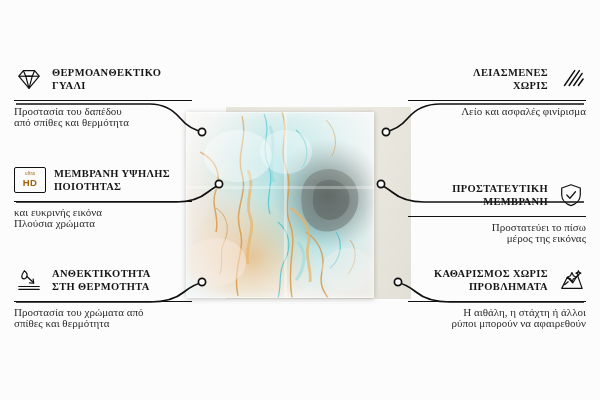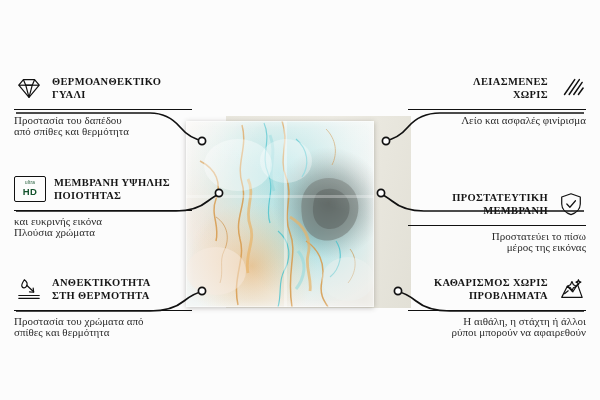--- a/index.html
+++ b/index.html
@@ -3,21 +3,21 @@
 <meta charset="utf-8">
 <style>
   html,body{margin:0;padding:0;}
   body{
     width:600px;height:400px;
     background:#fcfcfc;
     font-family:"Liberation Serif", serif;
     overflow:hidden;
     position:relative;
   }
-  #stage{position:absolute;inset:0;margin-top:9px;}
+  #stage{position:absolute;inset:0;}
 
   
   .backdrop{
     position:absolute;left:226px;top:107px;width:185px;height:192px;
     background:linear-gradient(105deg,#e9e7de 0%,#eeece4 45%,#e2e0d6 100%);
   }
   .panel{
     position:absolute;left:186px;top:112px;width:188px;height:186px;
     box-shadow:0 1px 5px rgba(60,55,45,.30);
     overflow:hidden;
@@ -68,21 +68,21 @@
     font-size:11px;line-height:11.4px;color:#2b2b2b;
     font-family:"Liberation Serif", serif;
   }
 
   .ico{width:30px;height:26px;flex:0 0 30px;display:block;}
 
   
   .hd{
     width:30px;height:24px;border:1.4px solid #111;border-radius:2px;
     display:flex;flex-direction:column;align-items:center;justify-content:center;
-    line-height:1;font-family:"Liberation Sans",sans-serif;color:#14532d;
+    line-height:1;font-family:"Liberation Sans",sans-serif;color:#a16207;
   }
   .hd .u{font-size:4.6px;letter-spacing:.2px;}
   .hd .h{font-size:9.5px;font-weight:700;letter-spacing:.3px;margin-top:1px;}
 </style>
 </head>
 <body>
 
 <div id="stage">
 
   <div class="backdrop"></div>

